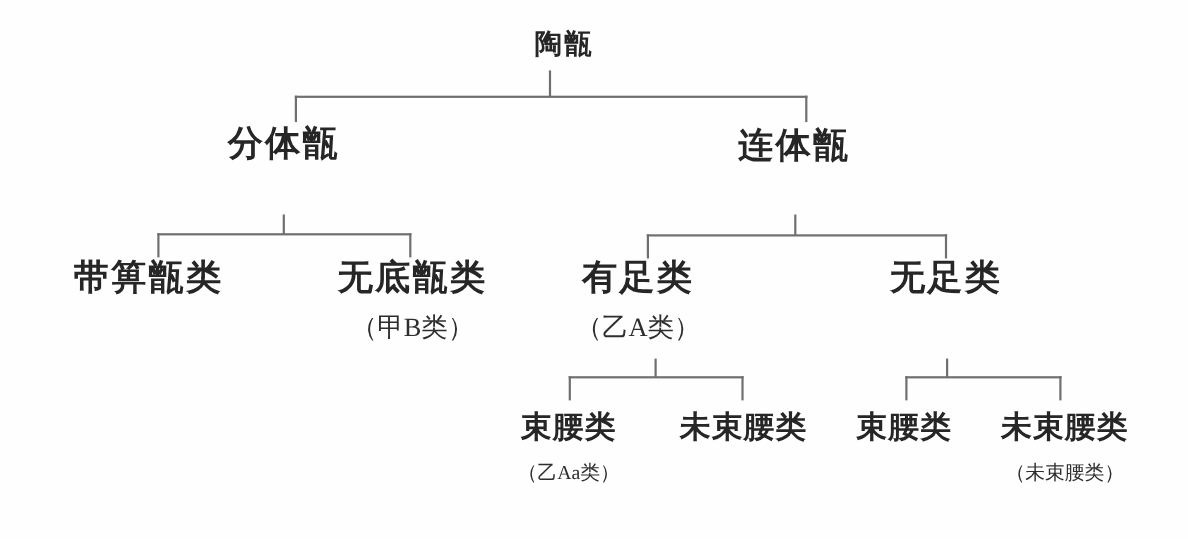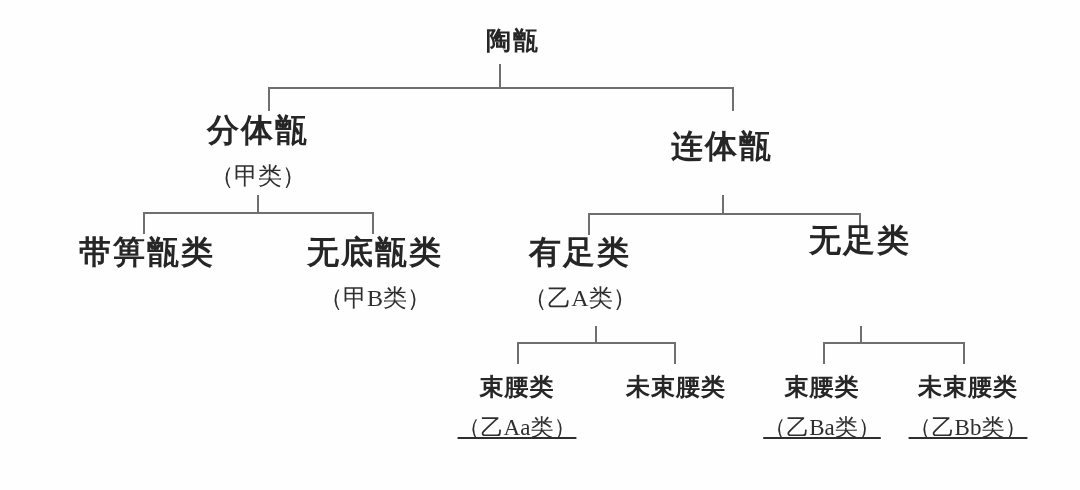--- a/index.html
+++ b/index.html
@@ -39,27 +39,26 @@
     display: block;
     font-size: 24px;
     letter-spacing: 0px;
     margin-top: 18px;
     color: #2e2e2e;
   }
   .node.root .name {
     font-size: 25px;
   }
   .node.leaf .name {
-    font-size: 24px;
+    font-size: 28px;
     letter-spacing: 1px;
   }
   .node.leaf .code {
-    font-size: 23px;
+    font-size: 18px;
     margin-top: 17px;
-    text-decoration: underline;
   }
 
   
   .vline {
     position: absolute;
     width: 2px;
     background: #6f6f6f;
   }
   .hline {
     position: absolute;
@@ -82,52 +81,51 @@
   </div>
 
   <div class="vline" style="left:499px; top:64px; height:24px;"></div>
 
   <div class="hline" style="left:268px; top:87px; width:466px;"></div>
   <div class="stub" style="left:268px; top:87px; height:24px;"></div>
   <div class="stub" style="left:732px; top:87px; height:24px;"></div>
 
   <div class="node" style="left:258px; top:114px;">
     <span class="name">分体甑</span>
-    <span class="code">（甲类）</span>
   </div>
 
-  <div class="node" style="left:722px; top:130px;">
+  <div class="node" style="left:722px; top:116px;">
     <span class="name">连体甑</span>
   </div>
 
   <div class="vline" style="left:257px; top:195px; height:18px;"></div>
   <div class="hline" style="left:143px; top:212px; width:231px;"></div>
   <div class="stub" style="left:143px; top:212px; height:22px;"></div>
   <div class="stub" style="left:372px; top:212px; height:22px;"></div>
 
   <div class="vline" style="left:722px; top:195px; height:19px;"></div>
   <div class="hline" style="left:588px; top:213px; width:273px;"></div>
   <div class="stub" style="left:588px; top:213px; height:22px;"></div>
   <div class="stub" style="left:859px; top:213px; height:22px;"></div>
 
-  <div class="node" style="left:147px; top:236px;font-family:Liberation Serif, serif;">
+  <div class="node" style="left:135px; top:236px;font-family:Liberation Serif, serif;">
     <span class="name">带箅甑类</span>
   </div>
 
   <div class="node" style="left:375px; top:236px;">
     <span class="name">无底甑类</span>
     <span class="code">（甲B类）</span>
   </div>
 
   <div class="node" style="left:580px; top:236px;">
     <span class="name">有足类</span>
     <span class="code">（乙A类）</span>
   </div>
 
-  <div class="node" style="left:860px; top:224px;font-family:Liberation Serif, serif;">
+  <div class="node" style="left:860px; top:236px;font-family:Liberation Serif, serif;">
     <span class="name">无足类</span>
   </div>
 
   <div class="vline" style="left:595px; top:326px; height:17px;"></div>
   <div class="hline" style="left:517px; top:342px; width:159px;"></div>
   <div class="stub" style="left:517px; top:342px; height:22px;"></div>
   <div class="stub" style="left:674px; top:342px; height:22px;"></div>
 
   <div class="vline" style="left:860px; top:326px; height:17px;"></div>
   <div class="hline" style="left:823px; top:342px; width:142px;"></div>
@@ -138,21 +136,20 @@
     <span class="name">束腰类</span>
     <span class="code">（乙Aa类）</span>
   </div>
 
   <div class="node leaf" style="left:676px; top:375px;">
     <span class="name">未束腰类</span>
   </div>
 
   <div class="node leaf" style="left:822px; top:375px;">
     <span class="name">束腰类</span>
-    <span class="code">（乙Ba类）</span>
   </div>
 
   <div class="node leaf" style="left:968px; top:375px;">
     <span class="name">未束腰类</span>
-    <span class="code">（乙Bb类）</span>
+    <span class="code">（未束腰类）</span>
   </div>
 
 </div>
 
 </body></html>

